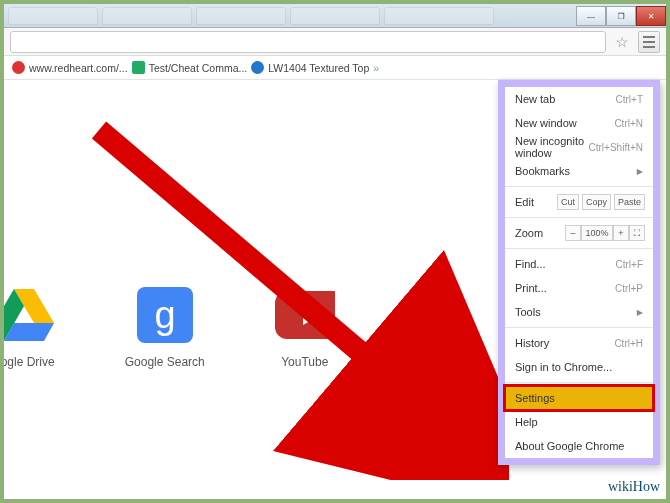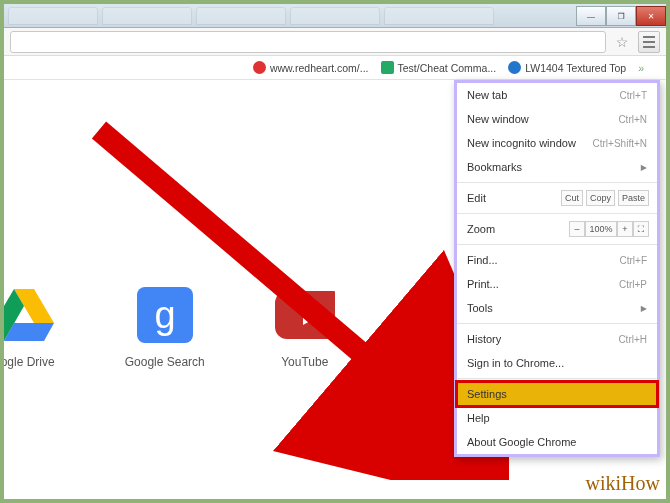--- a/index.html
+++ b/index.html
@@ -8,38 +8,38 @@
 .titlebar .tabs-fuzzy{flex:1;display:flex;gap:4px;padding:3px 4px 0;opacity:.4;filter:blur(.6px);}
 .titlebar .tabs-fuzzy span{background:#e8eef4;height:18px;border-radius:3px 3px 0 0;border:1px solid #b5c0ca;}
 .win-controls{display:flex;}
 .win-btn{width:30px;height:20px;margin-top:2px;display:flex;align-items:center;justify-content:center;border:1px solid #9aa;background:linear-gradient(#fafdff,#d6e1eb);font-size:8px;color:#334;}
 .win-btn.close{background:linear-gradient(#e27b6c,#c1392b);color:#fff;border-color:#8c2a1f;}
 .toolbar{height:28px;background:#f7f7f7;border-bottom:1px solid #ddd;display:flex;align-items:center;padding:0 6px;gap:6px;}
 .omni{flex:1;height:22px;border:1px solid #c9c9c9;border-radius:3px;background:#fff;}
 .star{width:20px;height:20px;display:flex;align-items:center;justify-content:center;color:#888;font-size:14px;}
 .menu-btn{width:22px;height:22px;border:1px solid #c2c2c2;border-radius:2px;background:linear-gradient(#f8f8f8,#e6e6e6);display:flex;flex-direction:column;gap:3px;align-items:center;justify-content:center;}
 .menu-btn span{width:12px;height:2px;background:#7a7a7a;}
-.bookbar{height:24px;background:#fff;border-bottom:1px solid #e3e3e3;display:flex;align-items:center;gap:12px;padding:0 22px;font-size:10.5px;color:#444;justify-content:flex-end;}
+.bookbar{height:24px;background:#fff;border-bottom:1px solid #e3e3e3;display:flex;align-items:center;gap:4px;padding:0 8px;font-size:10.5px;color:#444;}
 .bk{display:flex;align-items:center;gap:4px;white-space:nowrap;}
 .favicon{width:13px;height:13px;border-radius:2px;}
 .content{position:relative;height:calc(100% - 76px);background:#fff;}
 .tiles{position:absolute;left:-10px;top:205px;display:flex;gap:70px;}
 .tile{display:flex;flex-direction:column;align-items:center;gap:10px;}
 .tile-icon{width:60px;height:60px;display:flex;align-items:center;justify-content:center;}
 .tile-label{font-size:12px;color:#555;}
-.menu{position:absolute;right:6px;top:0;width:206px;background:#fff;border:3px solid #c4b5fd;box-shadow:2px 3px 8px rgba(0,0,0,.25);z-index:5;font-size:11px;color:#333;}
+.menu{position:absolute;right:6px;top:0;width:162px;background:#fff;border:7px solid #c4b5fd;box-shadow:2px 3px 8px rgba(0,0,0,.25);z-index:5;font-size:11px;color:#333;}
 .mi{height:24px;display:flex;align-items:center;justify-content:space-between;padding:0 10px;}
 .mi.settings{background:#eab308;outline:3px solid #d90000;outline-offset:-1px;}
 .mi .sc{color:#999;font-size:10px;}
 .sep{height:1px;background:#e4e4e4;margin:3px 0;}
 .zoom-row{display:flex;align-items:center;height:24px;padding:0 8px 0 10px;gap:0;}
 .zoom-box{border:1px solid #cfcfcf;background:#fafafa;height:16px;min-width:16px;display:flex;align-items:center;justify-content:center;font-size:9px;padding:0 3px;color:#555;text-align:center;}
 .edit-row{display:flex;align-items:center;height:24px;padding:0 8px 0 10px;gap:3px;}
 .arrow{position:absolute;left:85px;top:40px;z-index:4;pointer-events:none;}
-.watermark{position:absolute;right:6px;bottom:4px;font-size:20px;color:#a16207;z-index:9;font-family:Georgia,serif;}
+.watermark{position:absolute;right:6px;bottom:4px;font-size:14px;color:#0c4a6e;z-index:9;font-family:Georgia,serif;}
 .chev{color:#888;font-size:8px;}
 </style>
 </head>
 <body>
 
 <div class="titlebar">
   <div class="tabs-fuzzy">
     <span style="width:90px"></span>
       <span style="width:90px"></span>
       <span style="width:90px"></span>

